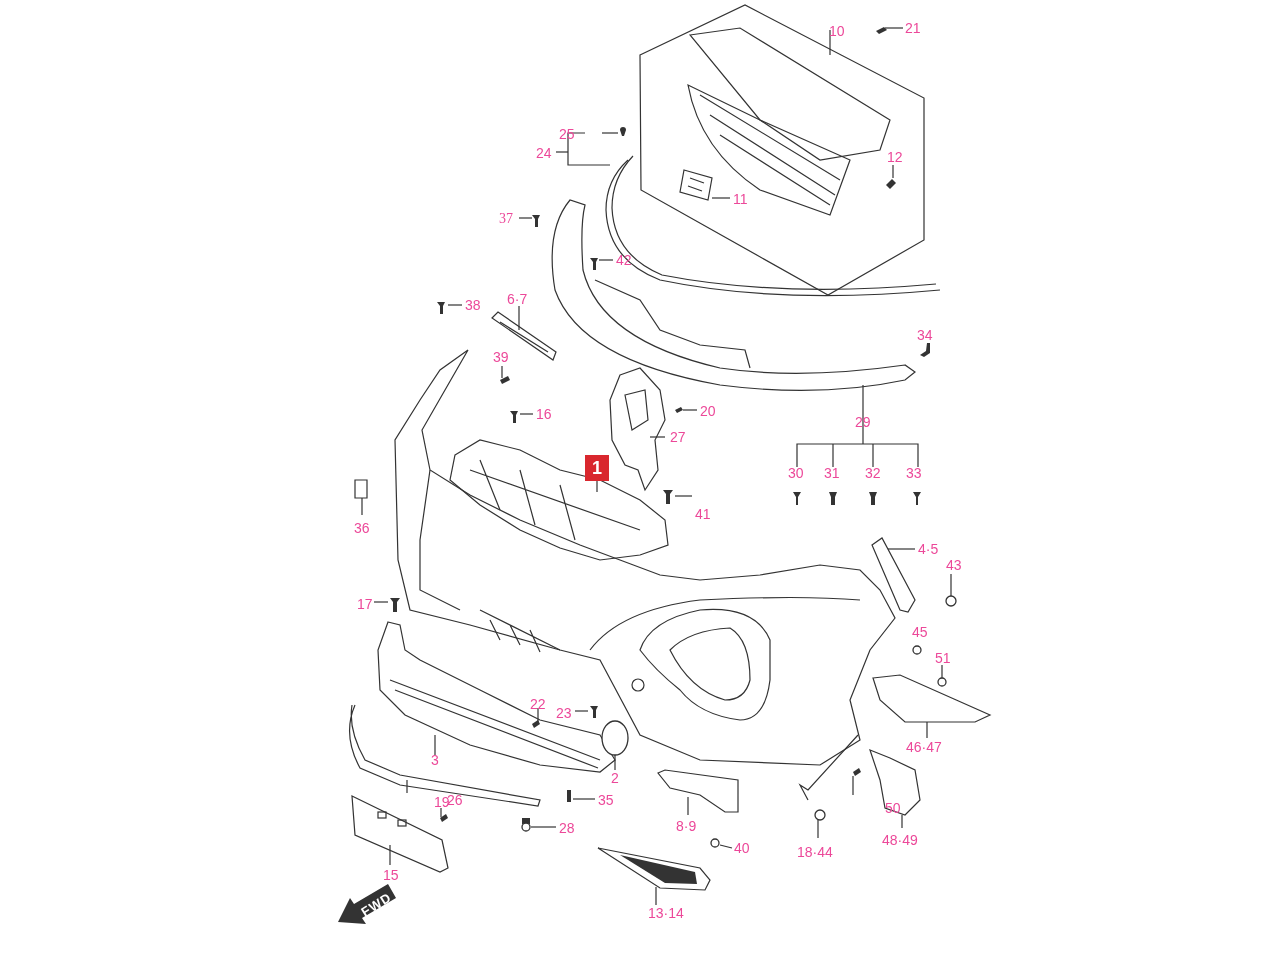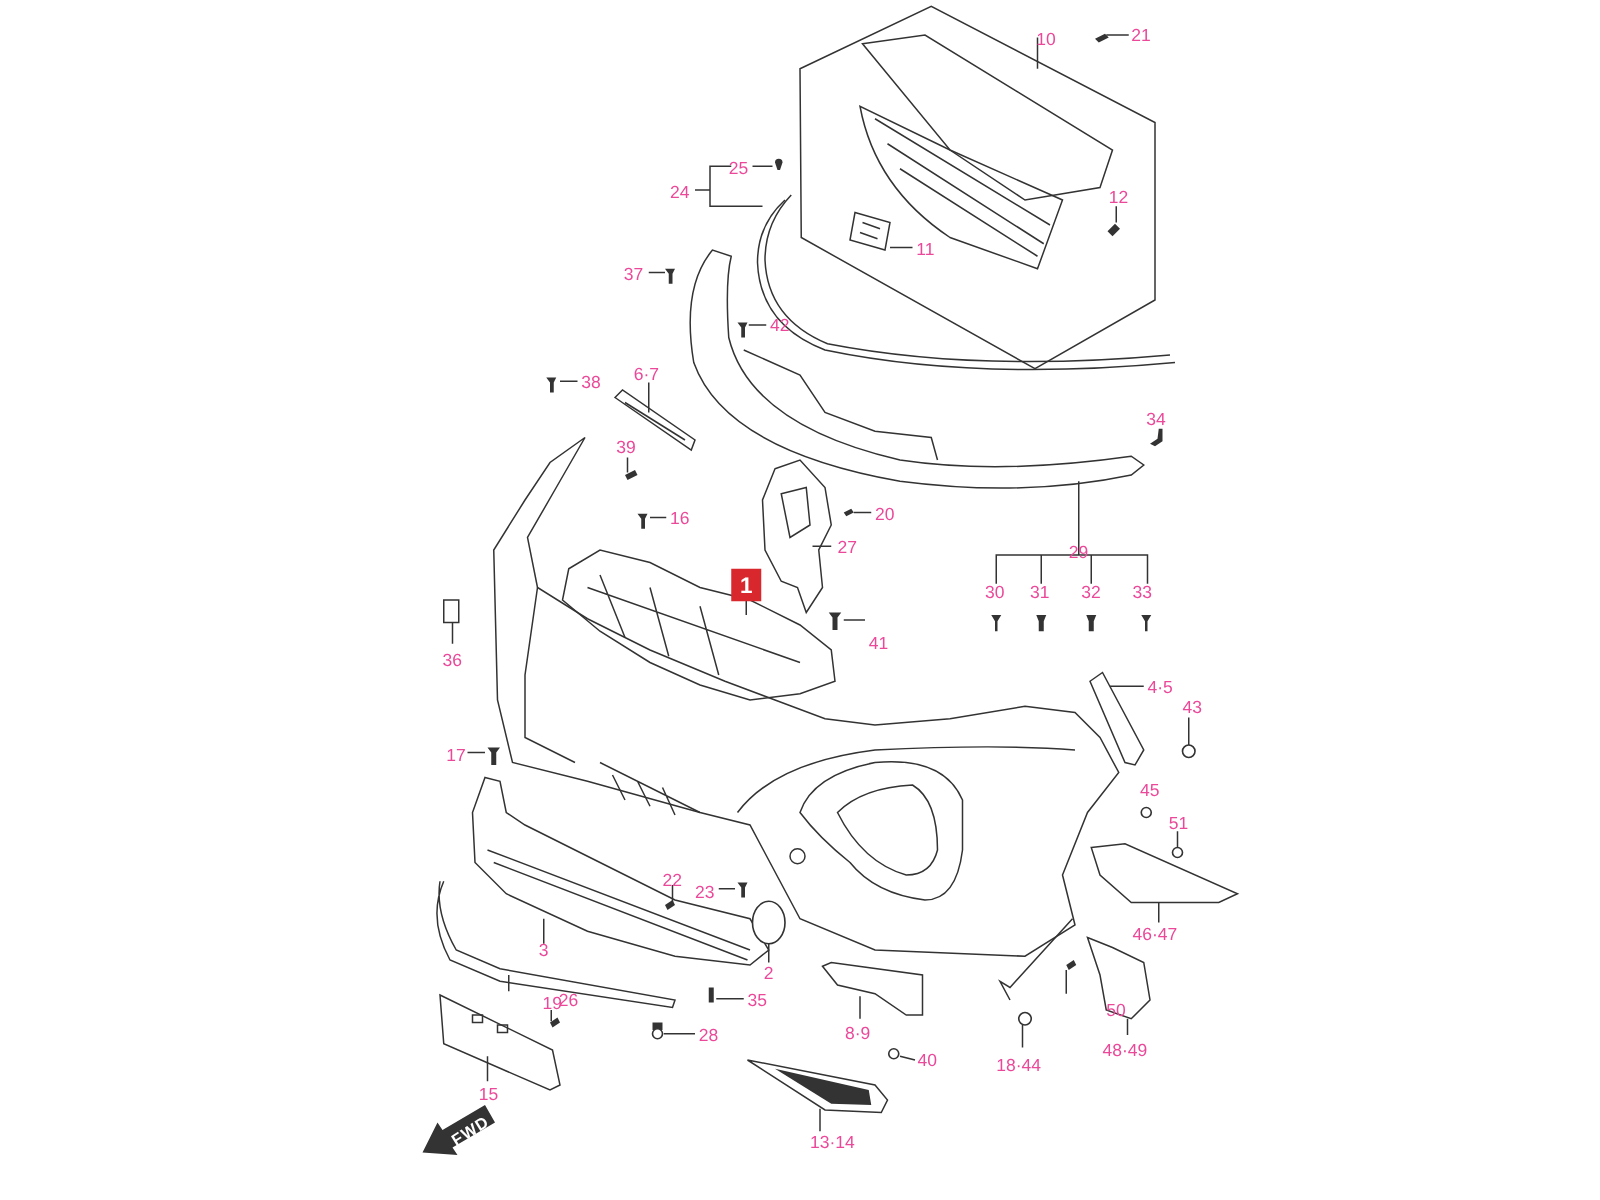--- a/index.html
+++ b/index.html
@@ -192,32 +192,32 @@
 </svg>
 
 <div class="highlight-label" style="left: 585px; top: 455px; background: rgb(217, 39, 46);">1</div>
 <div class="fwd-text">FWD</div>
 
 <div class="part-label" style="left:829px;top:24px;">10</div>
 <div class="part-label" style="left:905px;top:21px;">21</div>
 <div class="part-label" style="left:887px;top:150px;">12</div>
 <div class="part-label" style="left:733px;top:192px;">11</div>
 <div class="part-label" style="left:536px;top:146px;">24</div>
-<div class="part-label" style="left:583px;top:127px;">25</div>
-<div class="part-label" style="left:499px;top:212px;">37</div>
+<div class="part-label" style="left:559px;top:127px;">25</div>
+<div class="part-label" style="left:499px;top:212px;font-family:Liberation Serif, serif;">37</div>
 <div class="part-label" style="left:616px;top:253px;">42</div>
 <div class="part-label" style="left:465px;top:298px;">38</div>
 <div class="part-label" style="left:507px;top:292px;">6·7</div>
 <div class="part-label" style="left:493px;top:350px;">39</div>
 <div class="part-label" style="left:536px;top:407px;">16</div>
 <div class="part-label" style="left:700px;top:404px;">20</div>
 <div class="part-label" style="left:670px;top:430px;">27</div>
 <div class="part-label" style="left:695px;top:491px;margin-top:16px;">41</div>
 <div class="part-label" style="left:917px;top:328px;">34</div>
-<div class="part-label" style="left:855px;top:434px;">29</div>
+<div class="part-label" style="left:855px;top:415px;">29</div>
 <div class="part-label" style="left:788px;top:466px;">30</div>
 <div class="part-label" style="left:824px;top:466px;text-align:center;">31</div>
 <div class="part-label" style="left:865px;top:466px;">32</div>
 <div class="part-label" style="left:906px;top:466px;">33</div>
 <div class="part-label" style="left:354px;top:521px;">36</div>
 <div class="part-label" style="left:357px;top:597px;">17</div>
 <div class="part-label" style="left:918px;top:542px;">4·5</div>
 <div class="part-label" style="left:946px;top:558px;">43</div>
 <div class="part-label" style="left:912px;top:625px;">45</div>
 <div class="part-label" style="left:935px;top:651px;">51</div>

